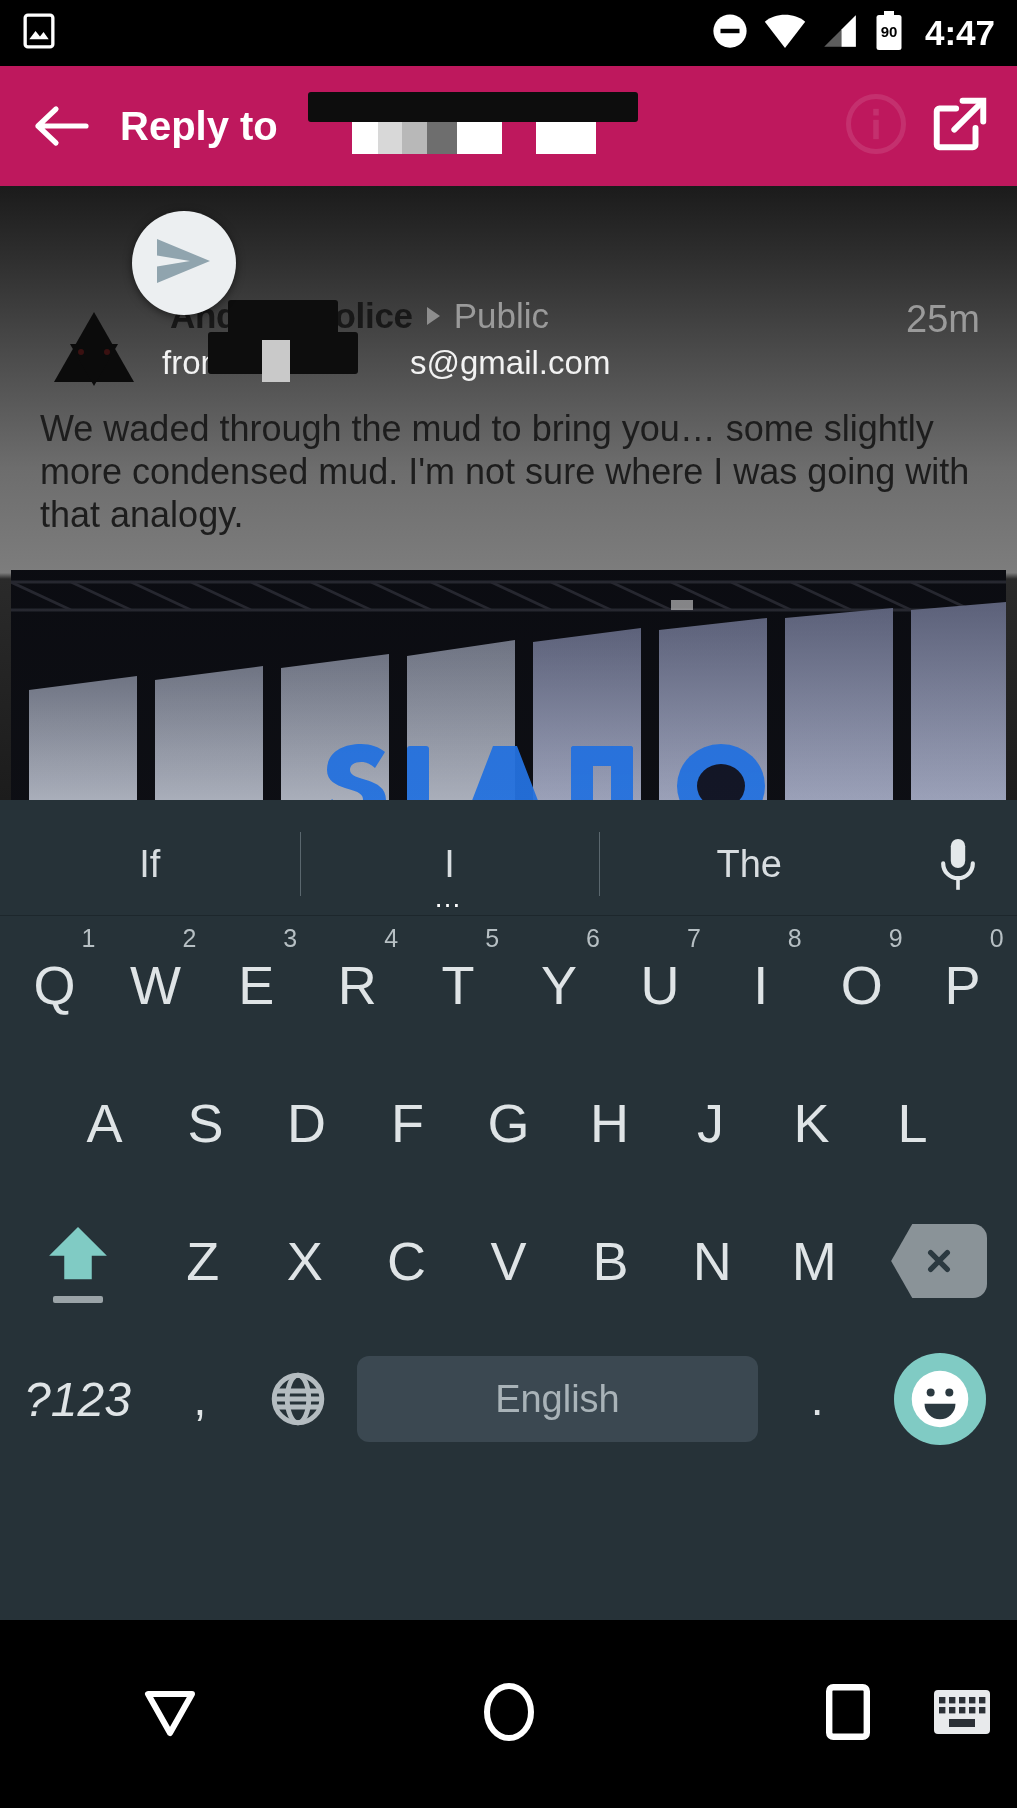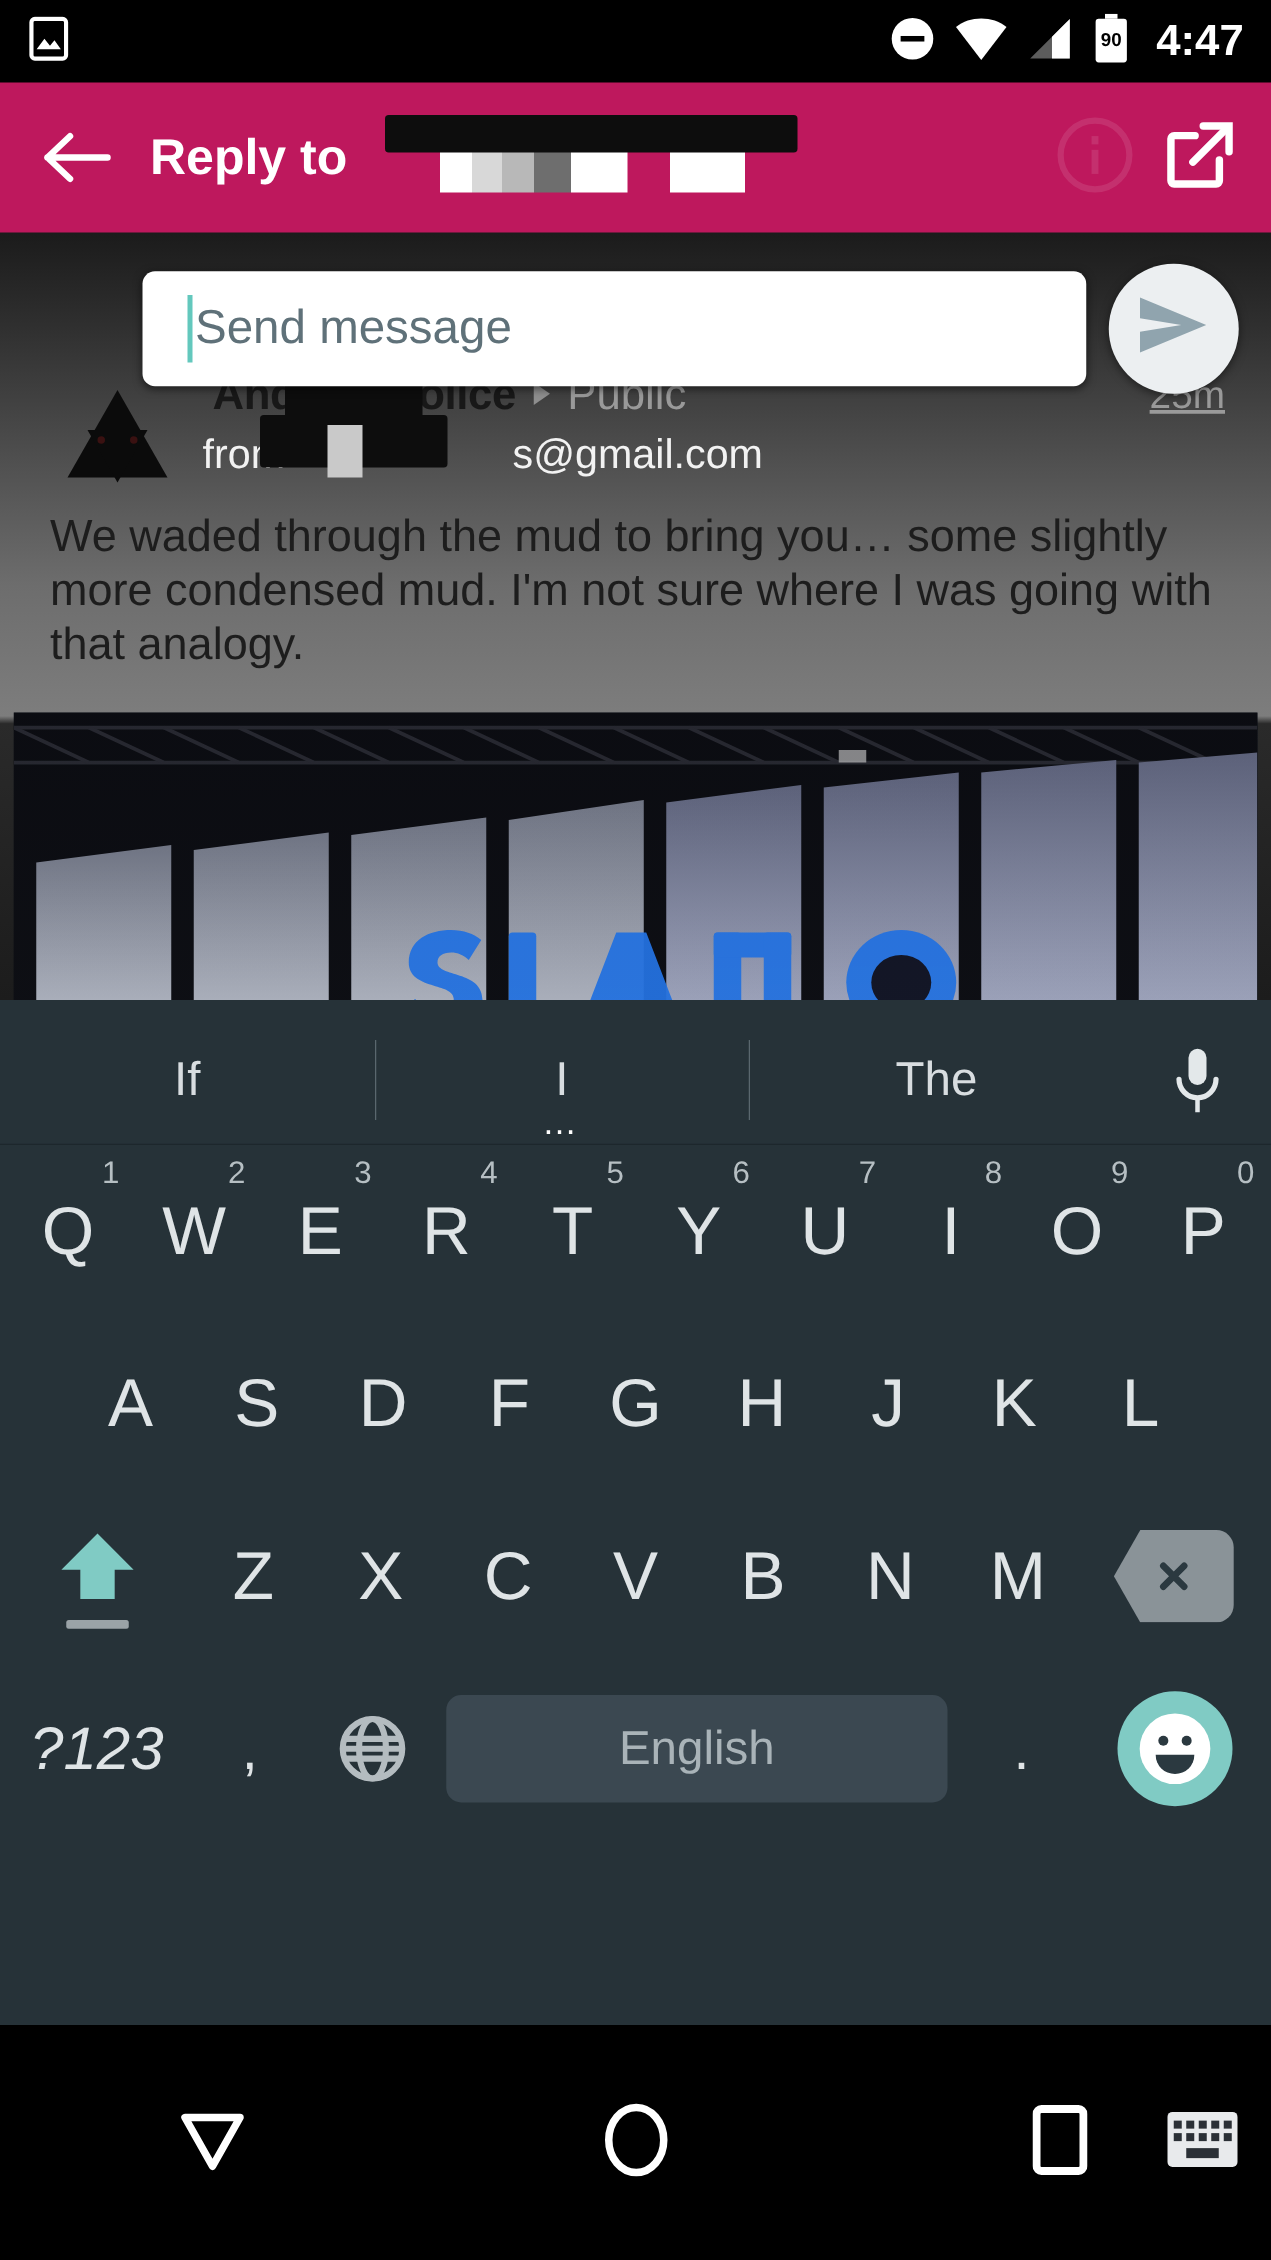--- a/index.html
+++ b/index.html
@@ -90,21 +90,21 @@
     width: 0; height: 0;
     border-left: 13px solid #8e8e8e;
     border-top: 9px solid transparent;
     border-bottom: 9px solid transparent;
     margin: 0 2px;
     position: relative; top: -3px;
   }
   .audience { color: #9a9a9a; font-weight: 400; }
   .timestamp {
     position: absolute; right: 0px; top: 2px;
-    color: #9a9a9a; font-size: 31px; text-decoration: underline;
+    color: #9a9a9a; font-size: 38px;
   }
   .post-from {
     position: absolute; left: 122px; top: 48px;
     color: #f2f2f2; font-size: 33px;
     display: flex; align-items: baseline; gap: 6px;
   }
   .post-body {
     position: absolute; top: 222px; left: 40px;
     width: 935px;
     color: #1d1d1d; font-size: 36px; line-height: 1.19;
@@ -398,24 +398,20 @@
         <svg width="62" height="62" viewBox="0 0 24 24" fill="none">
           <path d="M13 3h8v8" stroke="#fff" stroke-width="2.3" stroke-linecap="round"></path>
           <path d="M20.4 3.6 9.8 14.2" stroke="#fff" stroke-width="2.3" stroke-linecap="round"></path>
           <path d="M18 13.5V20a1 1 0 0 1-1 1H4a1 1 0 0 1-1-1V7a1 1 0 0 1 1-1h6.5" stroke="#fff" stroke-width="2.3" stroke-linecap="round" stroke-linejoin="round"></path>
         </svg>
       </span>
     </div>
   </div>
 
   <div class="compose">
-    <div class="compose-field">
-      <span class="caret"></span>
-      <span class="compose-placeholder">Send message</span>
-    </div>
     <div class="send-fab">
       <span>
         <svg width="60" height="54" viewBox="0 0 30 27">
           <path d="M1.5 2.5 28 13.5 1.5 24.5 1.5 16.2 18 13.5 1.5 10.8Z" fill="#90a4ae"></path>
         </svg>
       </span>
     </div>
   </div>
 
   <div class="keyboard">

